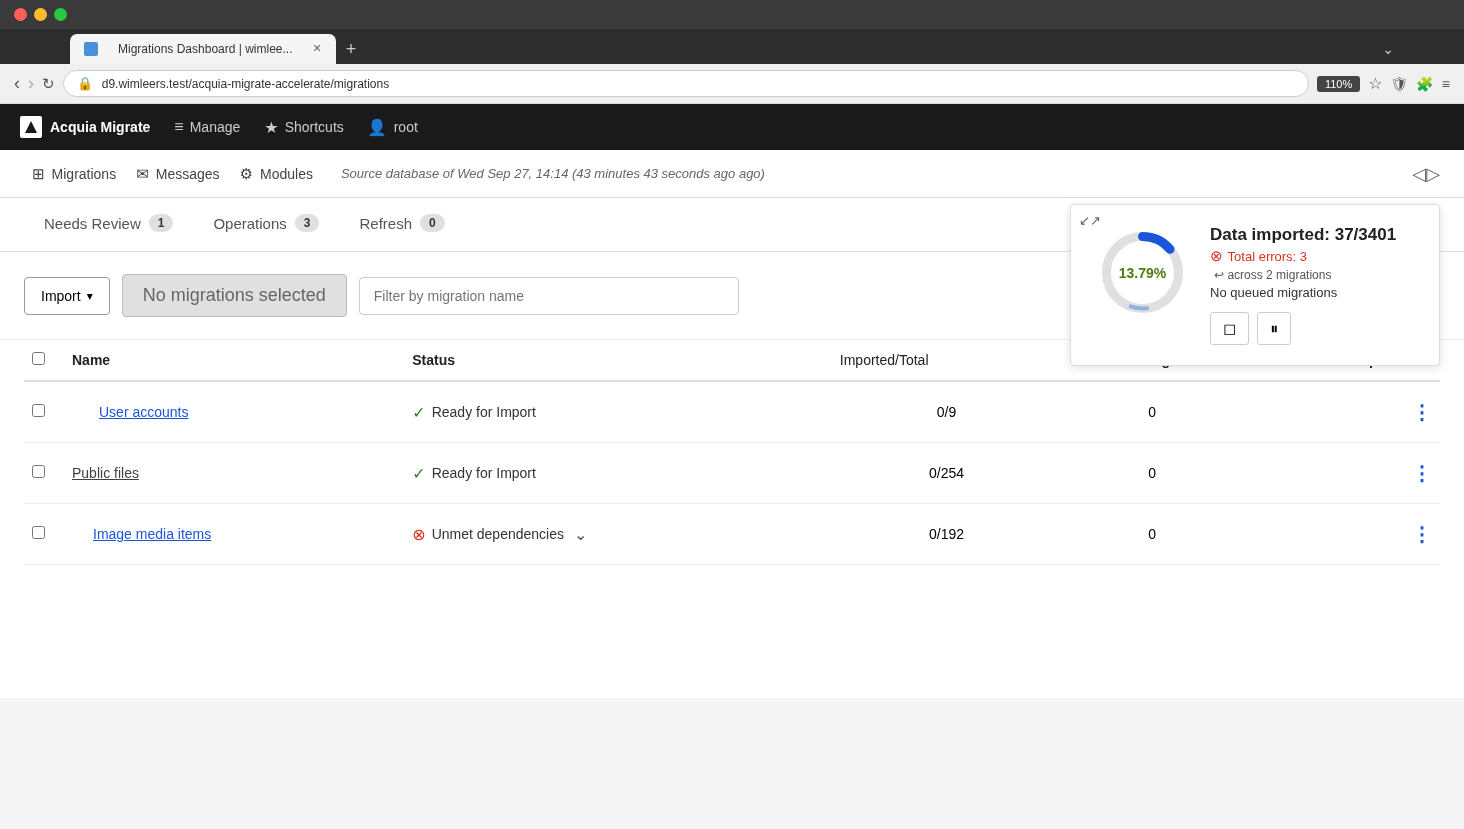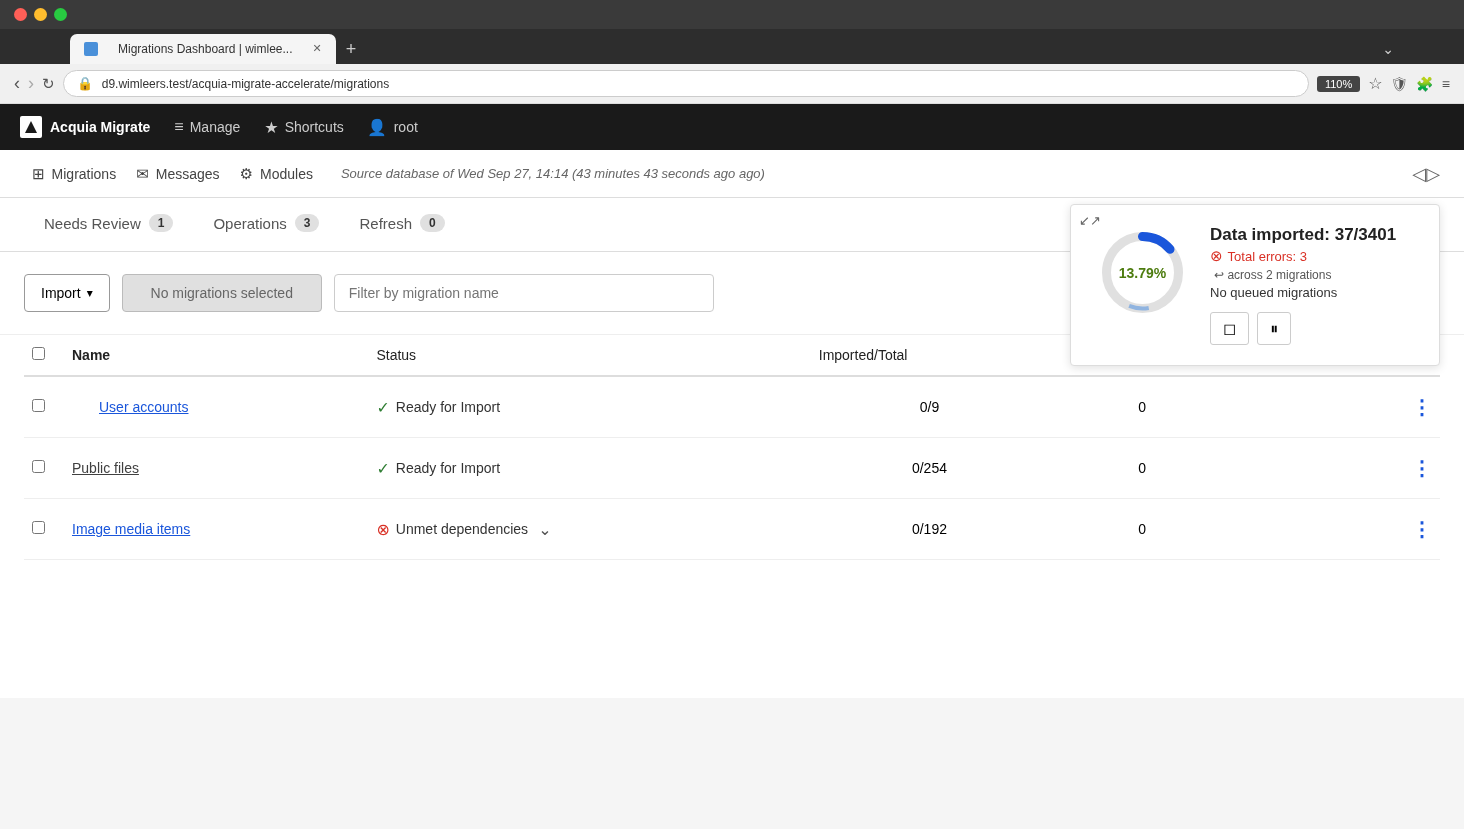--- a/index.html
+++ b/index.html
@@ -102,21 +102,21 @@
       <span>Refresh</span>
       <span style="background:#e0e0e0;color:#333;border-radius:12px;padding:2px 9px;font-size:12px;font-weight:600;">0</span>
     </div>
   </div>
 
   <div style="padding:22px 24px;border-bottom:1px solid #eee;display:flex;align-items:center;gap:12px;position:relative;">
     <button style="border:1px solid #999;background:white;padding:10px 16px;border-radius:4px;font-size:14px;cursor:pointer;display:flex;align-items:center;gap:6px;">
       <span>Import</span>
       <span style="font-size:12px;">▾</span>
     </button>
-    <button style="background:#e0e0e0;border:1px solid #bbb;color:#666;padding:10px 20px;border-radius:4px;font-size:14px;cursor:default;min-width:200px;text-align:center;">
+    <button style="background:#e0e0e0;border:1px solid #bbb;color:#666;padding:10px 20px;border-radius:4px;font-size:18px;cursor:default;min-width:200px;text-align:center;">
       <span>No migrations selected</span>
     </button>
     <input type="text" style="border: 1px solid rgb(204, 204, 204); padding: 10px 14px; border-radius: 4px; font-size: 14px; width: 380px; color: rgb(153, 153, 153);" placeholder="Filter by migration name">
 
     <div style="position:absolute;right:24px;top:-48px;background:white;border:1px solid #ddd;border-radius:4px;padding:20px 24px;display:flex;align-items:flex-start;gap:20px;box-shadow:0 2px 10px rgba(0,0,0,0.12);z-index:10;min-width:370px;">
       <div style="position:absolute;top:8px;left:8px;color:#666;font-size:13px;cursor:pointer;">↙↗</div>
 
       <div style="position:relative;width:95px;height:95px;flex-shrink:0;">
         <svg width="95" height="95" viewBox="0 0 95 95">
 
@@ -151,21 +151,21 @@
   </div>
 
   <div style="padding:0 24px;">
     <table style="width:100%;border-collapse:collapse;">
       <thead>
         <tr>
           <th style="width:40px;padding:12px 8px;">
             <input type="checkbox" style="">
           </th>
           <th style="text-align:left;padding:12px 8px;font-size:14px;font-weight:600;color:#222;border-bottom:2px solid #ddd;">Name</th>
-          <th style="text-align:left;padding:12px 8px;font-size:14px;font-weight:400;color:#222;border-bottom:2px solid #ddd;">Status</th>
+          <th style="text-align:left;padding:12px 8px;font-size:14px;font-weight:700;color:#222;border-bottom:2px solid #ddd;">Status</th>
           <th style="text-align:left;padding:12px 8px;font-size:14px;font-weight:400;color:#222;border-bottom:2px solid #ddd;">Imported/Total</th>
           <th style="text-align:center;padding:12px 8px;font-size:14px;font-weight:600;color:#222;border-bottom:2px solid #ddd;">Messages</th>
           <th style="text-align:right;padding:12px 8px;font-size:14px;font-weight:600;color:#222;border-bottom:2px solid #ddd;">Operations</th>
         </tr>
       </thead>
       <tbody>
 
         <tr style="border-bottom:1px solid #eee;">
           <td style="padding:18px 8px;vertical-align:middle;">
             <input type="checkbox" style="">
@@ -205,21 +205,21 @@
             <span style="color:#1a56db;font-size:20px;cursor:pointer;font-weight:700;">⋮</span>
           </td>
         </tr>
 
 
         <tr style="border-bottom:1px solid #eee;">
           <td style="padding:18px 8px;vertical-align:middle;">
             <input type="checkbox" style="">
           </td>
           <td style="padding:18px 8px;vertical-align:middle;">
-            <a style="color:#1a56db;text-decoration:underline;cursor:pointer;">Image media items</a>
+            <a style="color:#1a56db;text-decoration:underline;cursor:pointer;margin-left:21px;">Image media items</a>
           </td>
           <td style="padding:18px 8px;vertical-align:middle;">
             <span style="display:flex;align-items:center;gap:6px;color:#333;">
               <span style="color:#d93025;font-size:16px;">⊗</span>
               <span>Unmet dependencies</span>
               <span style="color:#555;font-size:16px;cursor:pointer;padding:0 4px;">⌄</span>
             </span>
           </td>
           <td style="padding:18px 8px;vertical-align:middle;text-align:center;">0/192</td>
           <td style="padding:18px 8px;vertical-align:middle;text-align:center;">0</td>

